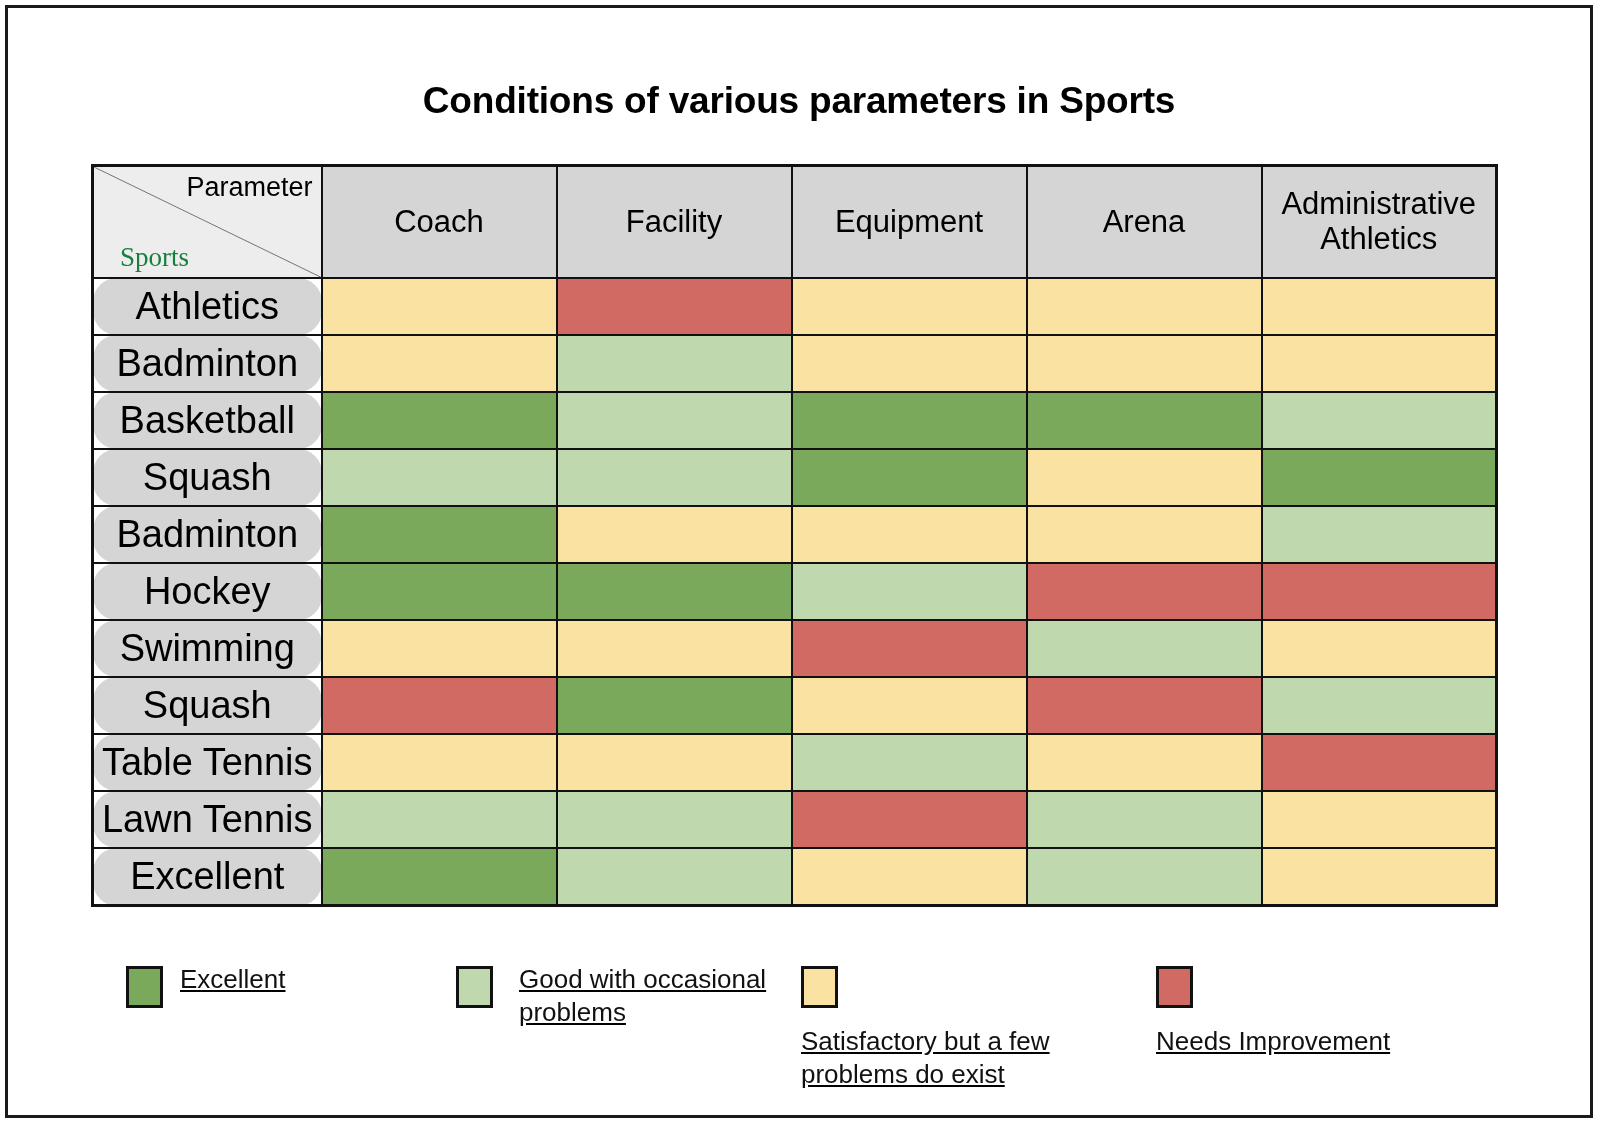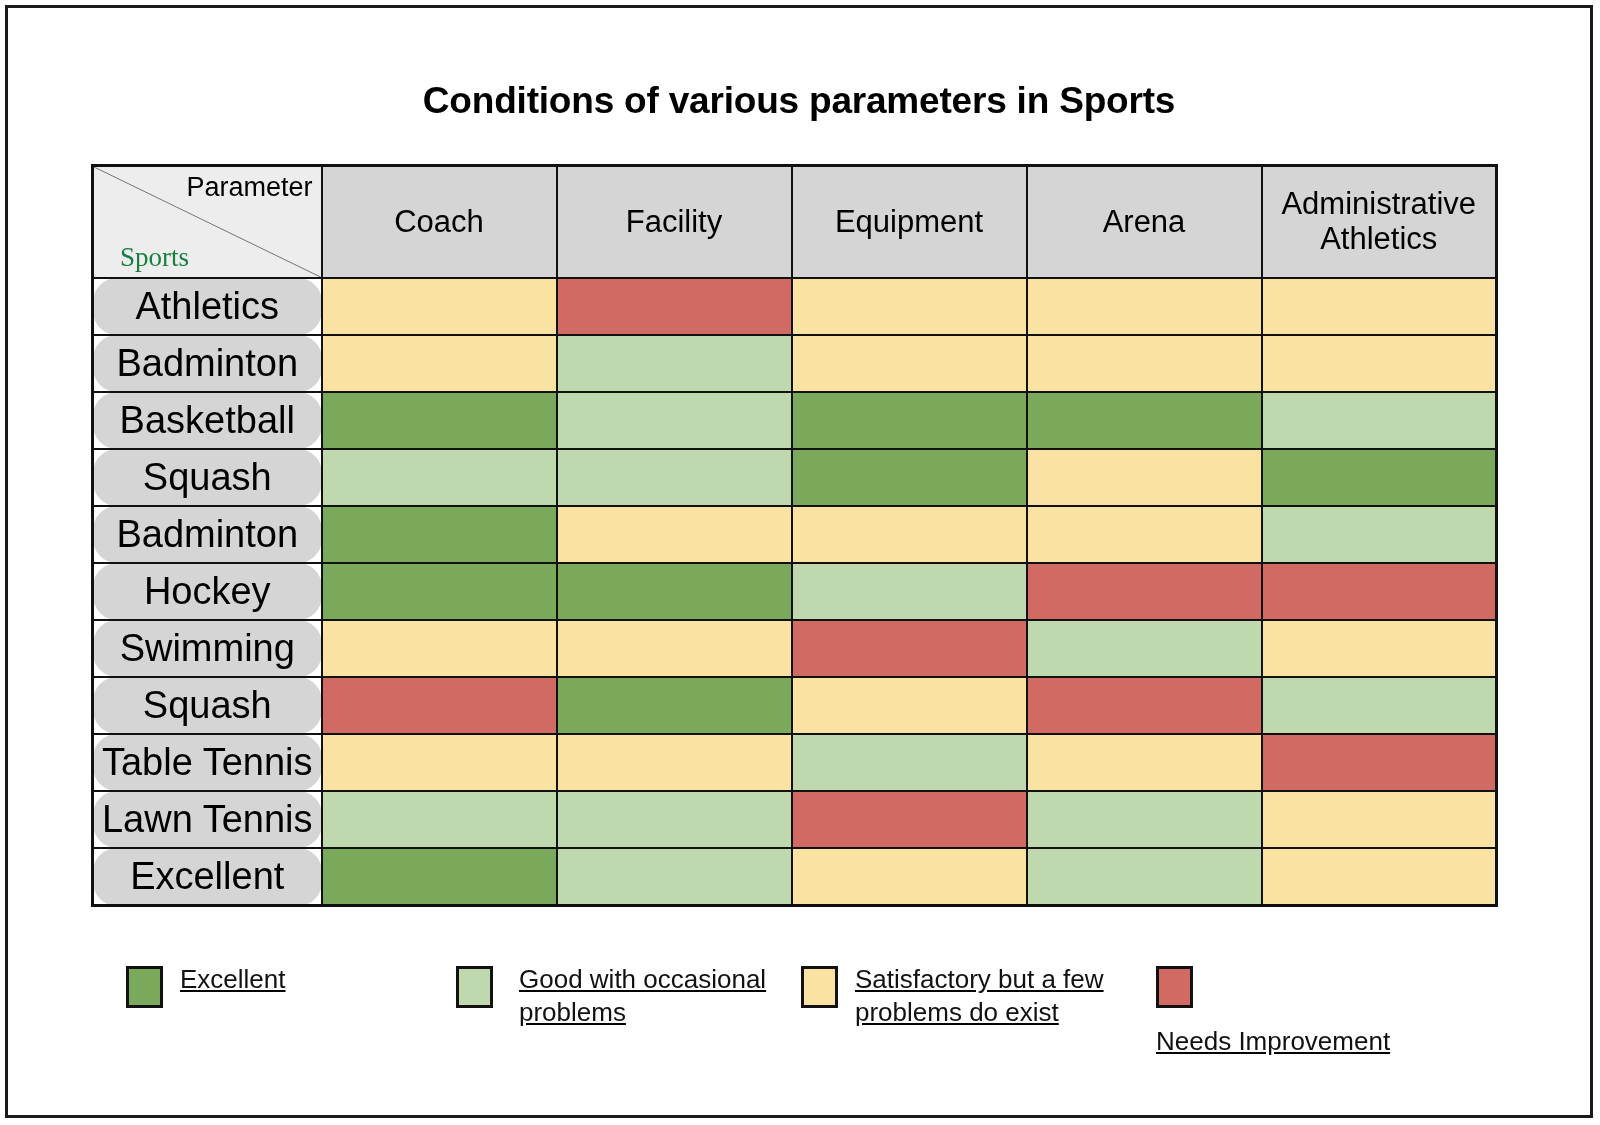--- a/index.html
+++ b/index.html
@@ -130,21 +130,21 @@
     align-items: flex-start;
     text-decoration: underline;
   }
   .legend-item {
     display: flex;
     align-items: flex-start;
     gap: 17px;
   }
   .legend-item.it0 { width: 330px; }
   .legend-item.it1 { width: 345px; gap: 26px; }
-  .legend-item.it2 { width: 355px; }
+  .legend-item.it2 { width: 355px; flex-direction: column; }
   .legend-item.it3 { width: 320px; flex-direction: column; }
   .legend-swatch {
     width: 37px;
     height: 42px;
     border: 3px solid #111111;
     box-sizing: border-box;
     flex: 0 0 auto;
     margin-top: 3px;
   }
   .legend-label {

